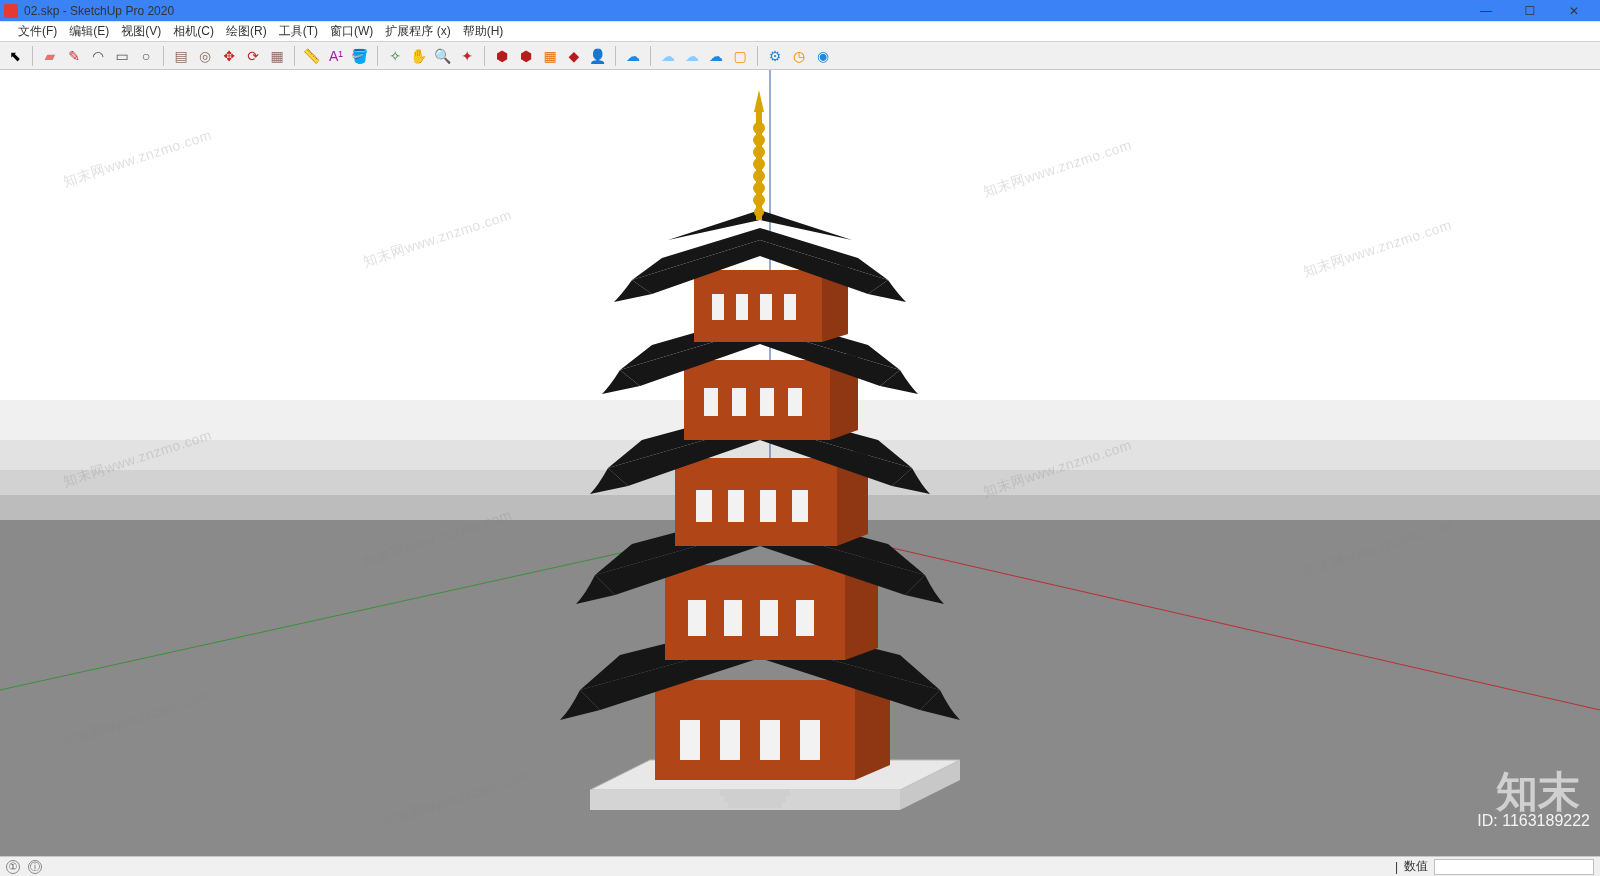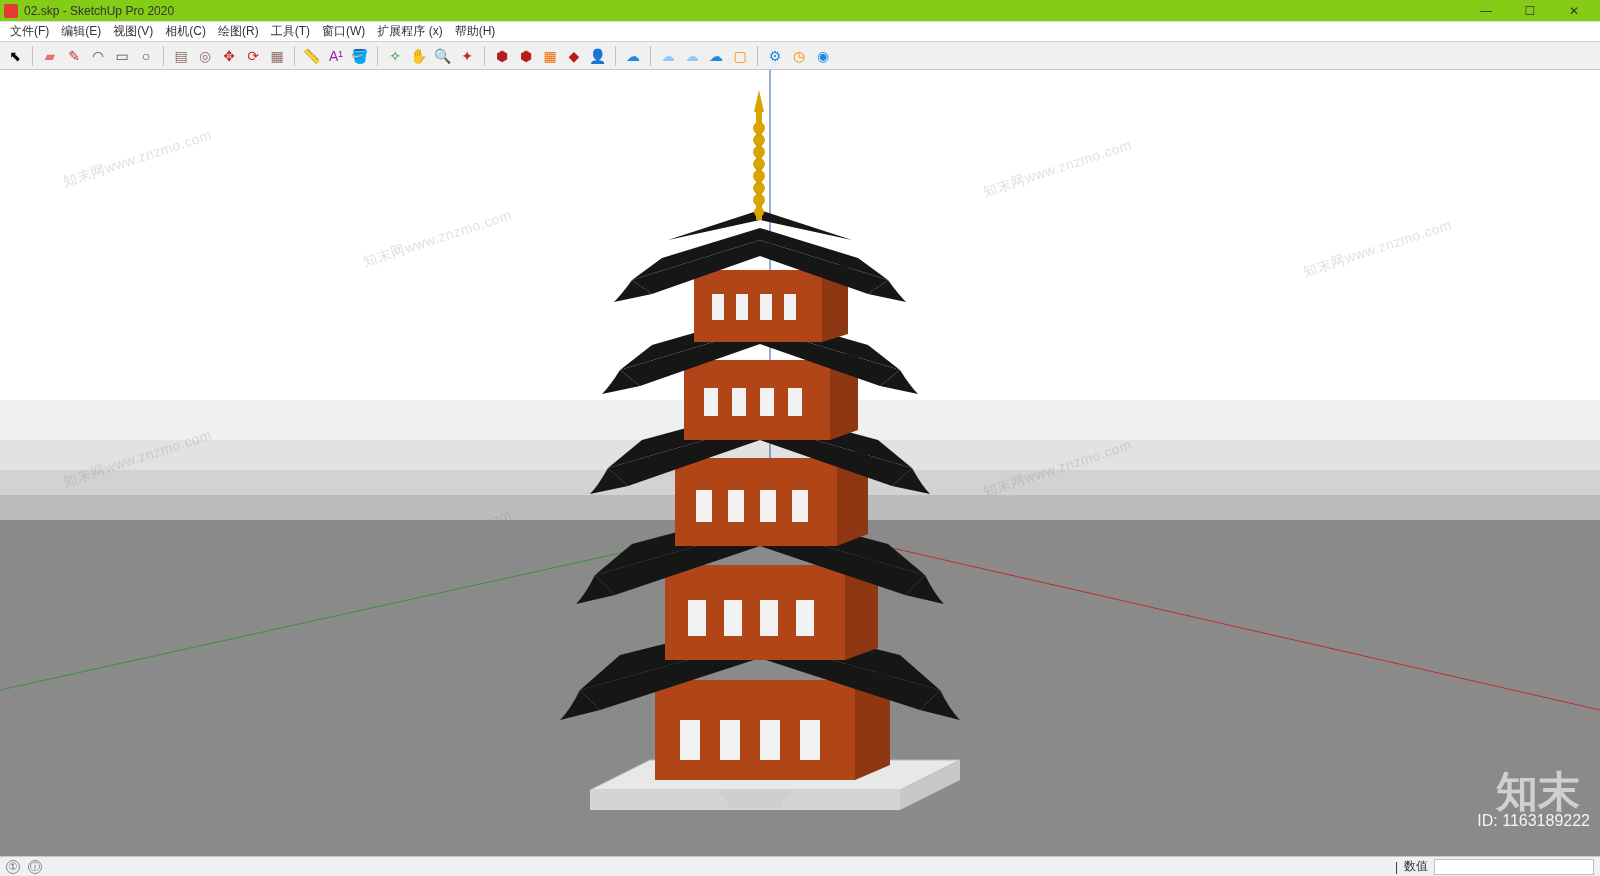--- a/index.html
+++ b/index.html
@@ -9,21 +9,21 @@
   width: 1600px;
   height: 876px;
   background: #fff;
   overflow: hidden;
   position: relative;
 }
 
 
 .titlebar {
   height: 22px;
-  background: #84cc16;
+  background: #3b82f6;
   display: flex;
   align-items: center;
   padding: 0 4px;
   border-bottom: 1px solid #e0e0e0;
 }
 .titlebar .app-icon {
   width: 14px; height: 14px;
   background: #e53935;
   margin-right: 6px;
   border-radius: 2px;
@@ -33,21 +33,21 @@
   width: 44px; height: 22px;
   display: flex; align-items: center; justify-content: center;
   color: #333;
 }
 
 
 .menubar {
   height: 20px;
   display: flex;
   align-items: center;
-  padding: 0 4px;
+  padding: 0 12px;
   font-size: 12px;
   color: #333;
   border-bottom: 1px solid #d0d0d0;
 }
 .menubar .menu-item {
   padding: 2px 6px;
   cursor: default;
 }
 
 

